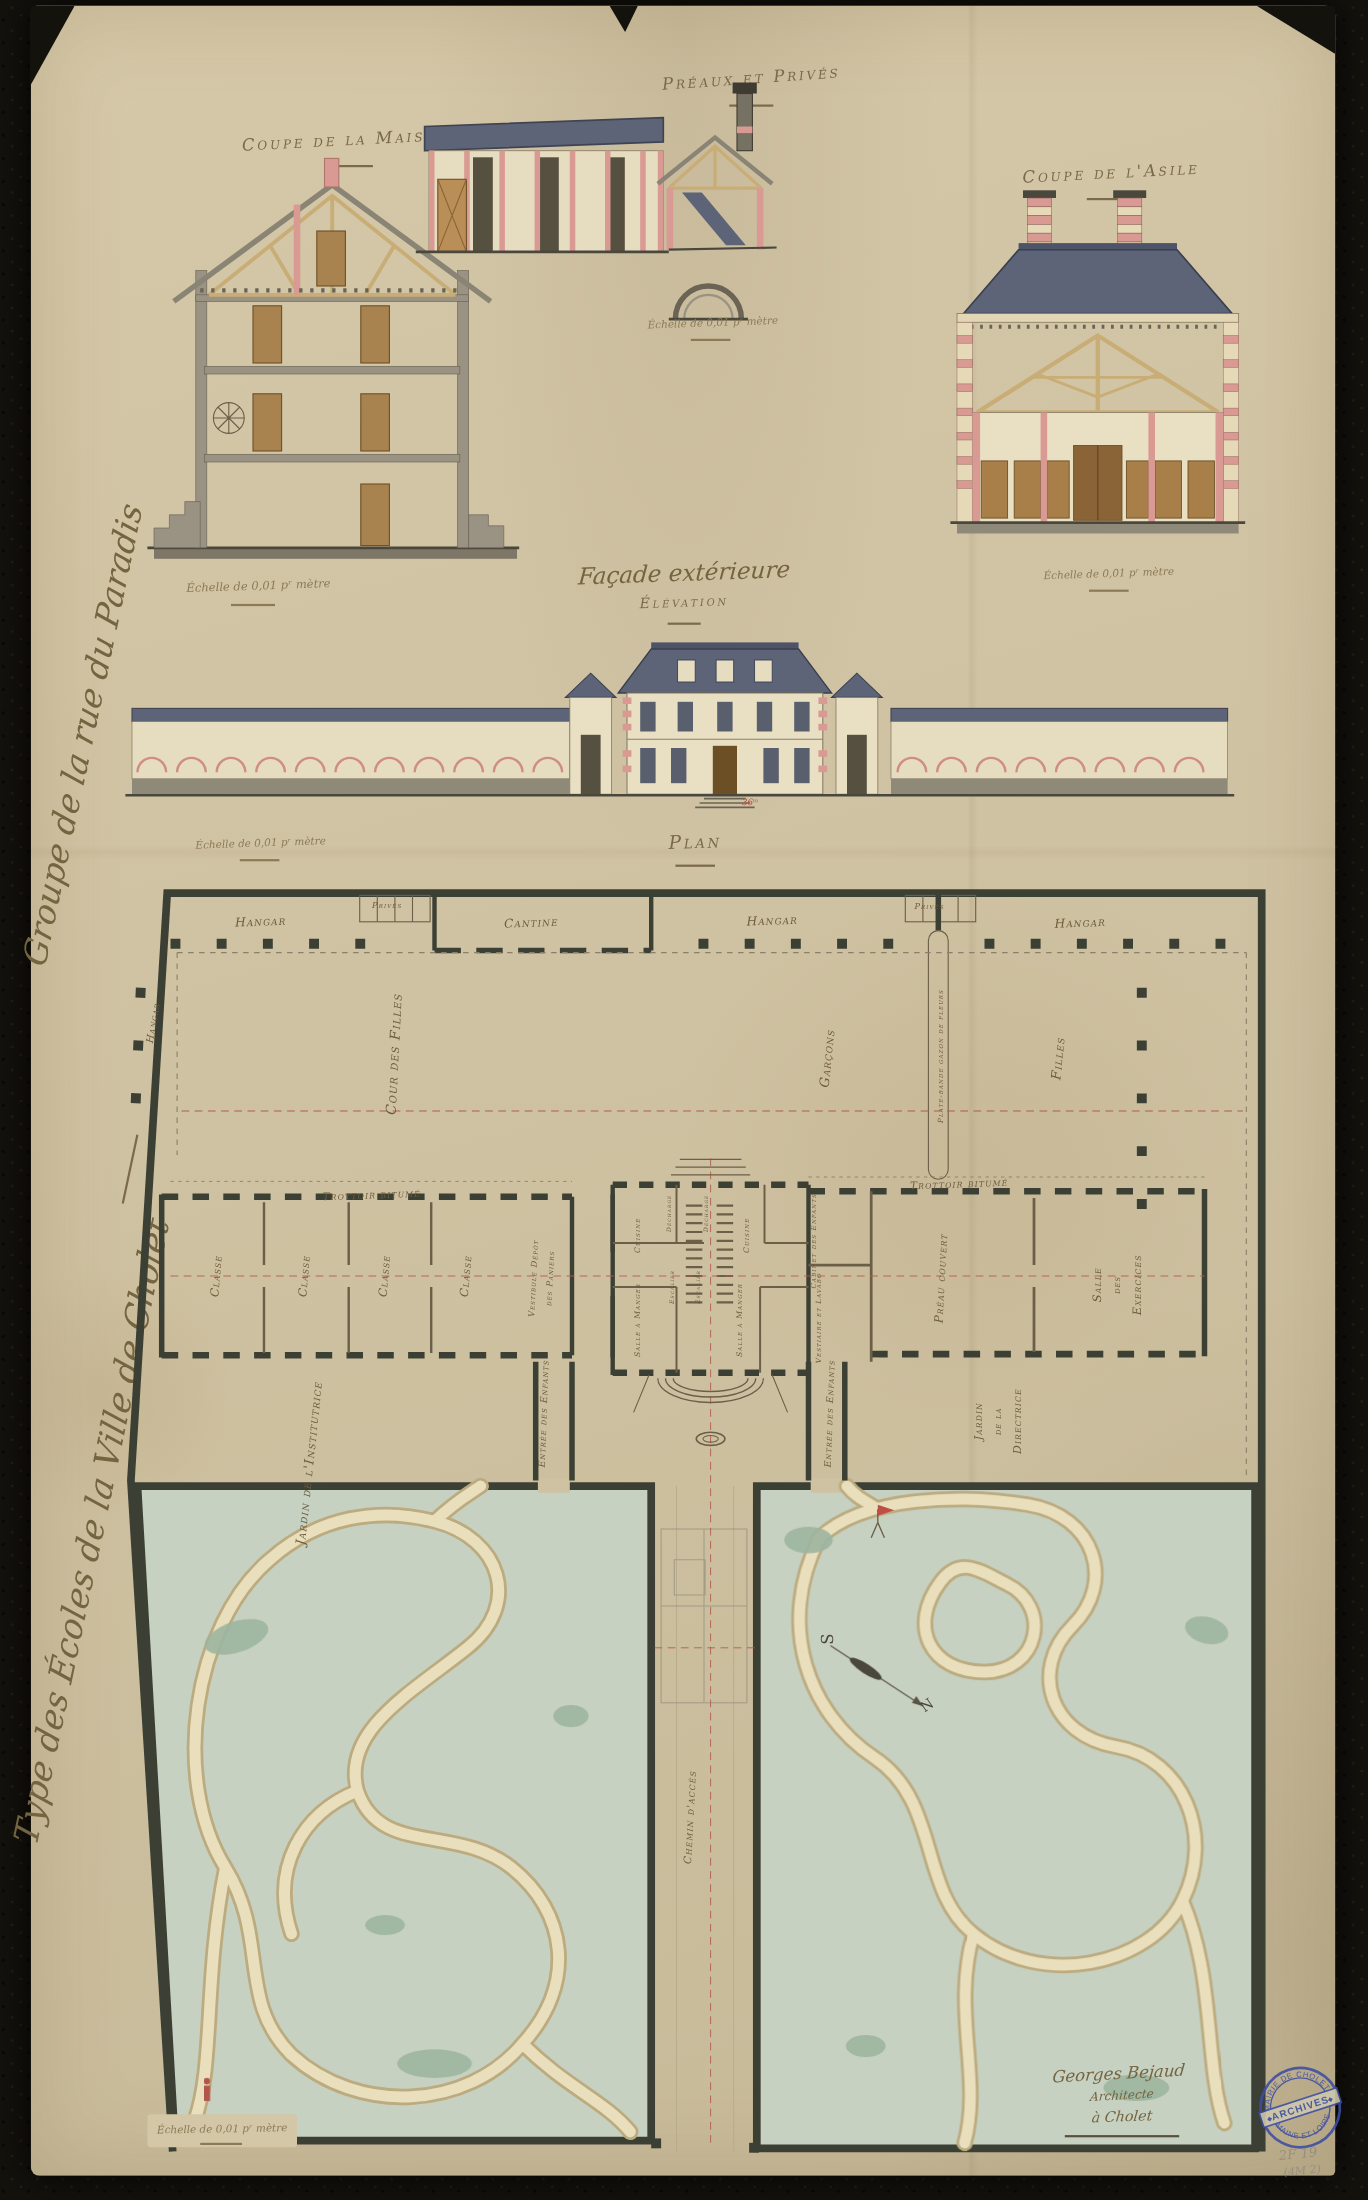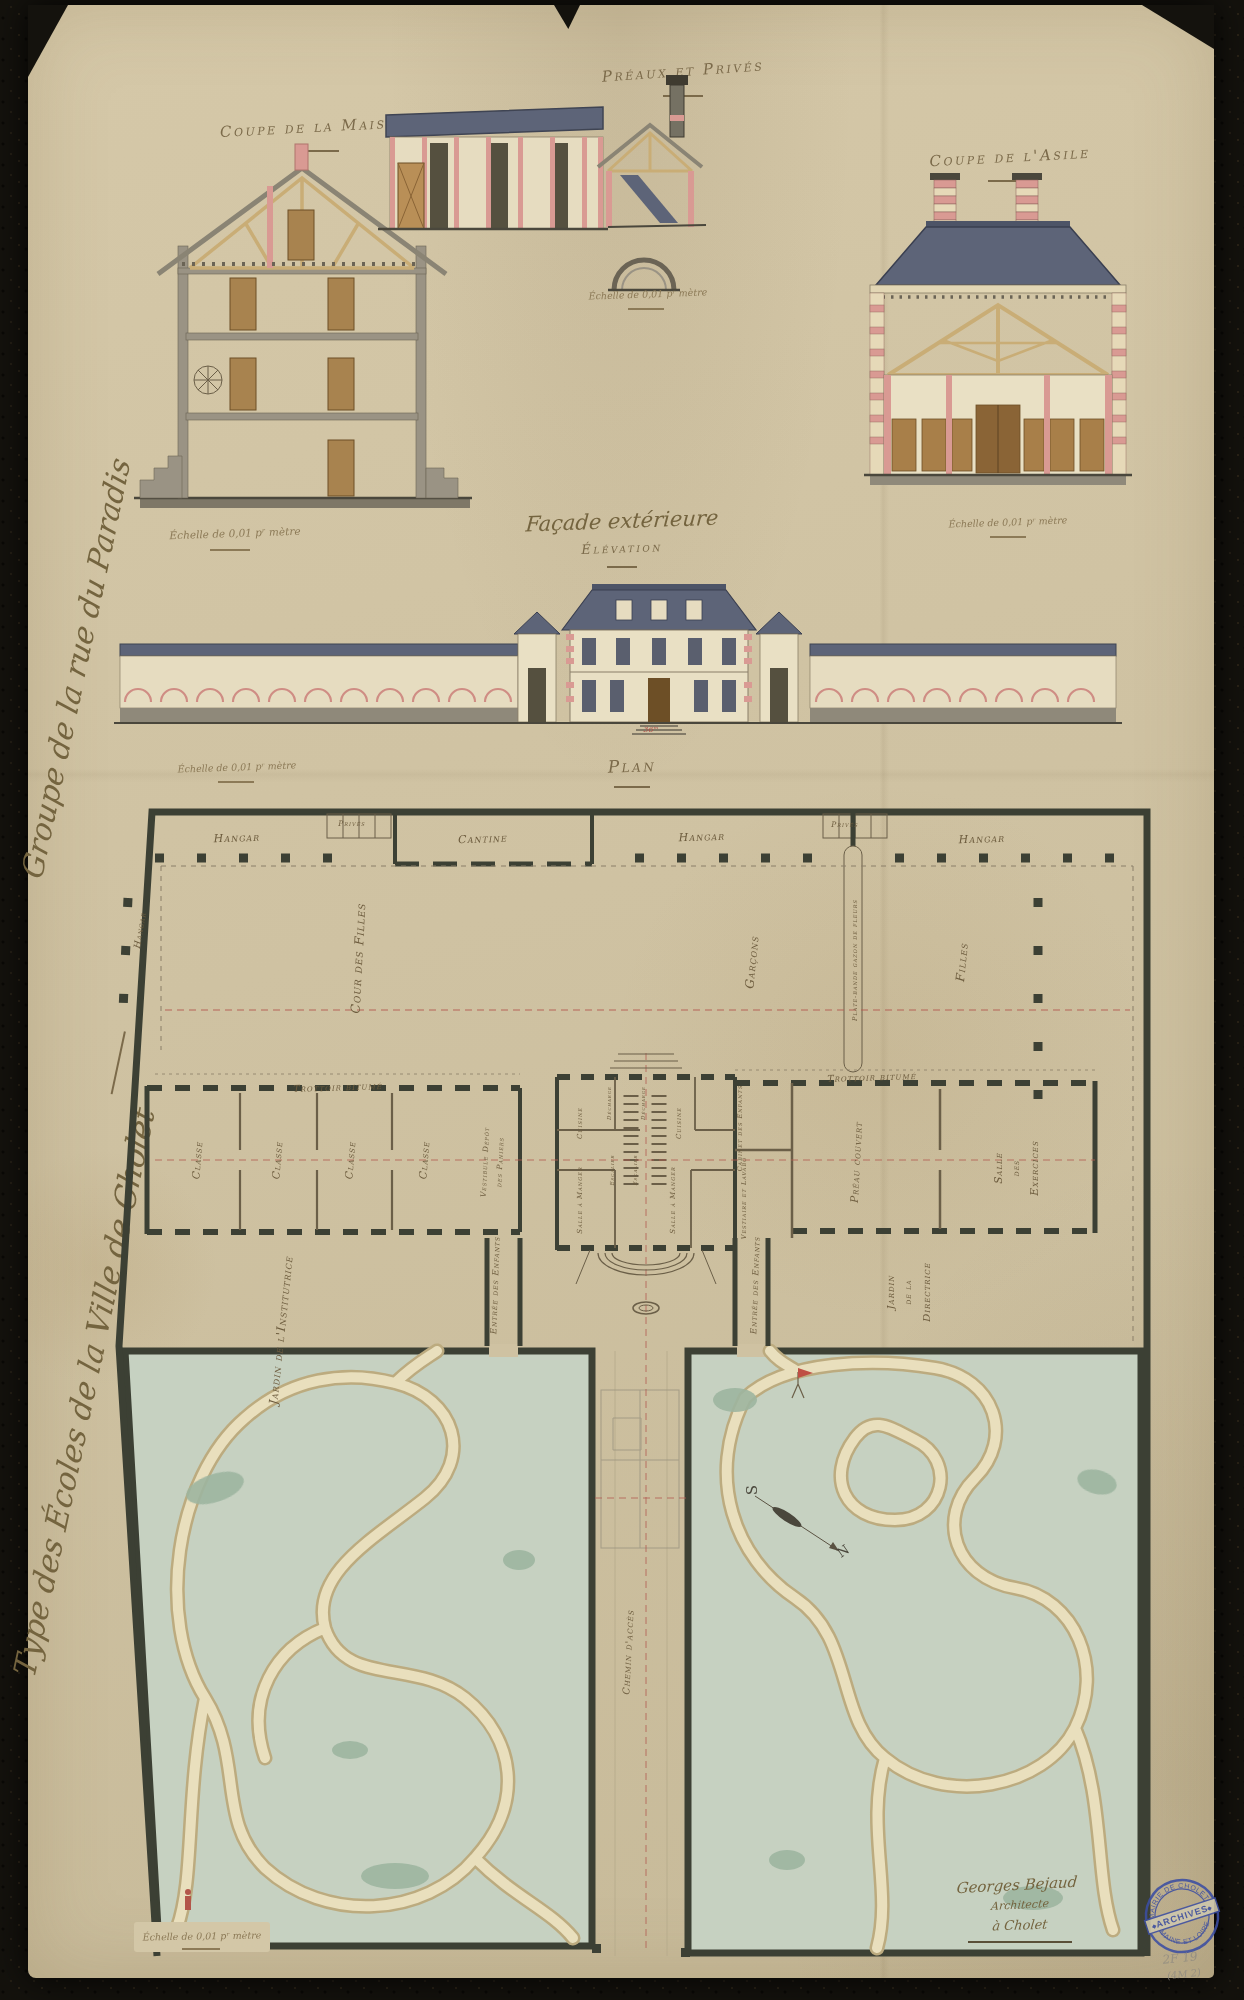--- a/index.html
+++ b/index.html
@@ -269,21 +269,21 @@
         <rect x="644" y="98" width="8" height="6"></rect>
       <rect x="466" y="122" width="8" height="6"></rect>
         <rect x="466" y="136" width="8" height="6"></rect>
       <rect x="644" y="122" width="8" height="6"></rect>
         <rect x="644" y="136" width="8" height="6"></rect>
     </g>
     <path d="M540,166 h38 M536,170 h46 M532,174 h54" stroke="#6b6455" stroke-width="1.5" fill="none"></path>
   </g>
   <line x1="14" y1="163" x2="1022" y2="163" stroke="#4a473c" stroke-width="2.2"></line>
 </svg>
-<span class="lbl t-red" style="left:651px;top:729px;font-size:8px;transform:translate(-50%,-50%);">36ᵐ</span>
+<span class="lbl t-red" style="left:682px;top:729px;font-size:8px;transform:translate(-50%,-50%);">36ᵐ</span>
 <span class="lbl t-scale" style="left:237px;top:767px;font-size:9.5px;transform:translate(-50%,-50%) rotate(-2deg);">Échelle de 0,01 pʳ mètre</span>
 <div class="rule" style="left:218px;top:781px;width:36px;background:#8c7a57;"></div>
 
 <span class="lbl t-eng" style="left:632px;top:766px;font-size:17px;transform:translate(-50%,-50%) rotate(-2deg);">Plan</span>
 <div class="rule" style="left:614px;top:786px;width:36px;"></div>
 
 <svg width="1070" height="1190" viewBox="0 0 1070 1190" style="left:95px;top:798px;">
 
   <path d="M30,553 L497,553 L497,1148 L64,1148 Z" fill="#c6d1c1" stroke="#3c4034" stroke-width="7"></path>
   <path d="M593,553 L1046,553 L1046,1155 L593,1155 Z" fill="#c6d1c1" stroke="#3c4034" stroke-width="7"></path>

